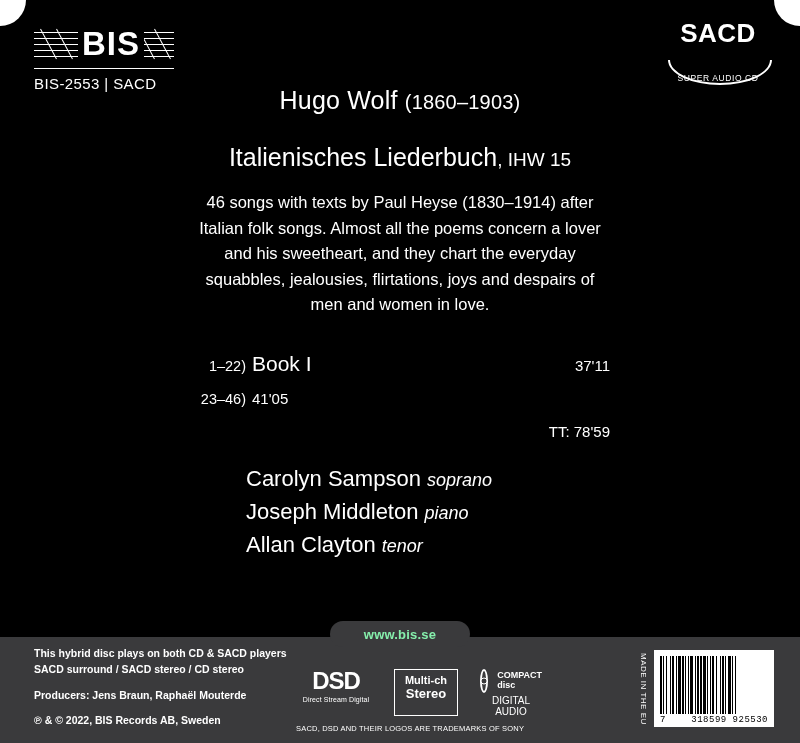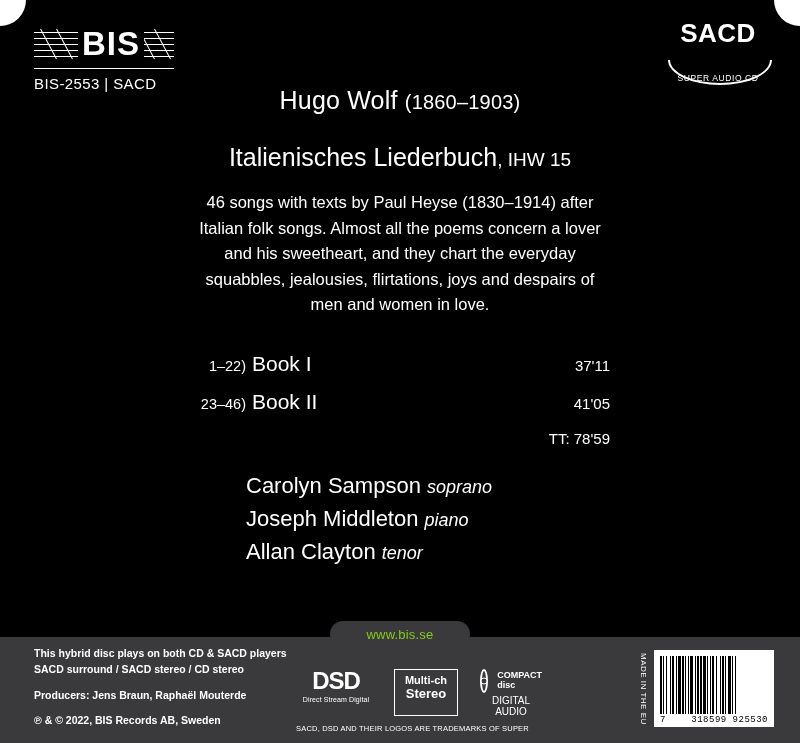--- a/index.html
+++ b/index.html
@@ -223,26 +223,27 @@
   }
   .url-badge {
     position: absolute;
     left: 50%;
     transform: translateX(-50%);
     bottom: 96px;
     width: 140px;
     height: 26px;
     background: #3a3a3c;
     border-radius: 13px;
-    color: #84cc16;
+    color: #86efac;
     font-size: 13px;
     display: flex;
     align-items: center;
     justify-content: center;
     letter-spacing: 0.2px;
+    font-weight: bold;
   }
   .legal-left {
     position: absolute;
     left: 34px;
     bottom: 14px;
     font-size: 10.5px;
     line-height: 1.5;
     font-weight: bold;
   }
   .legal-left .group { margin-bottom: 10px; }
@@ -399,21 +400,20 @@
     <div class="blurb">46 songs with texts by Paul Heyse (1830–1914) after Italian folk songs. Almost all the poems concern a lover and his sweetheart, and they chart the everyday squabbles, jealousies, flirtations, joys and despairs of men and women in love.</div>
 
     <div class="tracks">
       <div class="track-row">
         <div class="track-num">1–22)</div>
         <div class="track-title">Book I</div>
         <div class="track-time">37'11</div>
       </div>
       <div class="track-row">
         <div class="track-num">23–46)</div>
-        <div class="track-title">Book II</div>
         <div class="track-time">41'05</div>
       </div>
       <div class="tt-row">
         <span>TT: 78'59</span>
       </div>
     </div>
 
     <div class="performers">
       <div class="performer">
         <span>Carolyn Sampson</span>
@@ -457,21 +457,21 @@
         <div class="disc"></div>
         <div class="cdtext">
           <div>COMPACT</div>
           <div>disc</div>
         </div>
       </div>
       <div class="cdsub">DIGITAL AUDIO</div>
     </div>
   </div>
 
-  <div class="sony-note">SACD, DSD AND THEIR LOGOS ARE TRADEMARKS OF SUPER</div>
+  <div class="sony-note">SACD, DSD AND THEIR LOGOS ARE TRADEMARKS OF SONY</div>
 
   <div class="made-in">MADE IN THE EU</div>
 
   <div class="barcode-wrap">
     <div class="barcode" id="barcode-bars">
         <span style="width: 2px; background: rgb(0, 0, 0);"></span>
         <span style="width: 1px; background: transparent;"></span>
         <span style="width: 1px; background: rgb(0, 0, 0);"></span>
         <span style="width: 2px; background: transparent;"></span>
         <span style="width: 1px; background: rgb(0, 0, 0);"></span>

